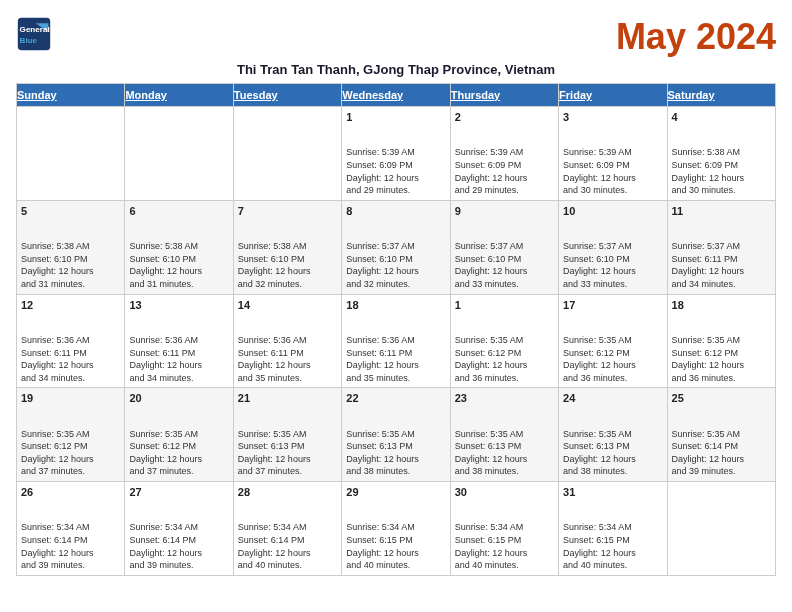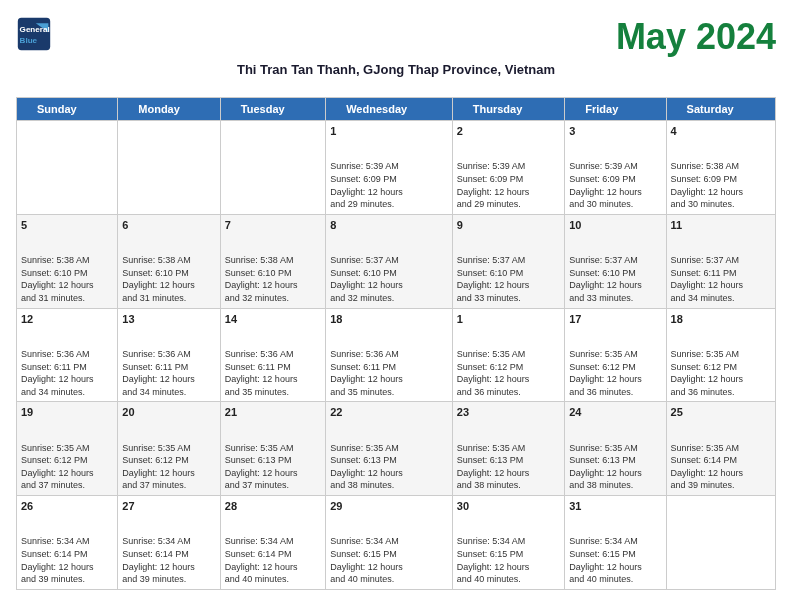--- a/index.html
+++ b/index.html
@@ -21,42 +21,43 @@
       align-items: flex-end;
       gap: 4px;
     }
     .logo-icon {
       width: 36px;
       height: 36px;
     }
     .month-title {
       font-size: 36px;
       font-weight: bold;
-      color: #15803d;
+      color: #c2410c;
       text-align: left;
     }
     .subtitle {
       text-align: center;
       font-size: 13px;
       font-weight: bold;
       color: #1a1a2e;
-      margin-bottom: 20px;
+      margin-bottom: 6px;
     }
     table {
       width: 100%;
       border-collapse: collapse;
       font-size: 9.5px;
     }
     thead tr th {
       background: #2e6db4;
       color: #fff;
       text-align: left;
-      padding: 5px 20px;
+      padding: 5px 0;
       font-size: 11px;
       border: 1px solid #ccc;
+      text-decoration: underline;
     }
     tbody tr td {
       border: 1px solid #ccc;
       vertical-align: top;
       padding: 3px 4px;
       height: 85px;
       background: #fff;
       color: #222;
       line-height: 1.4;
     }

